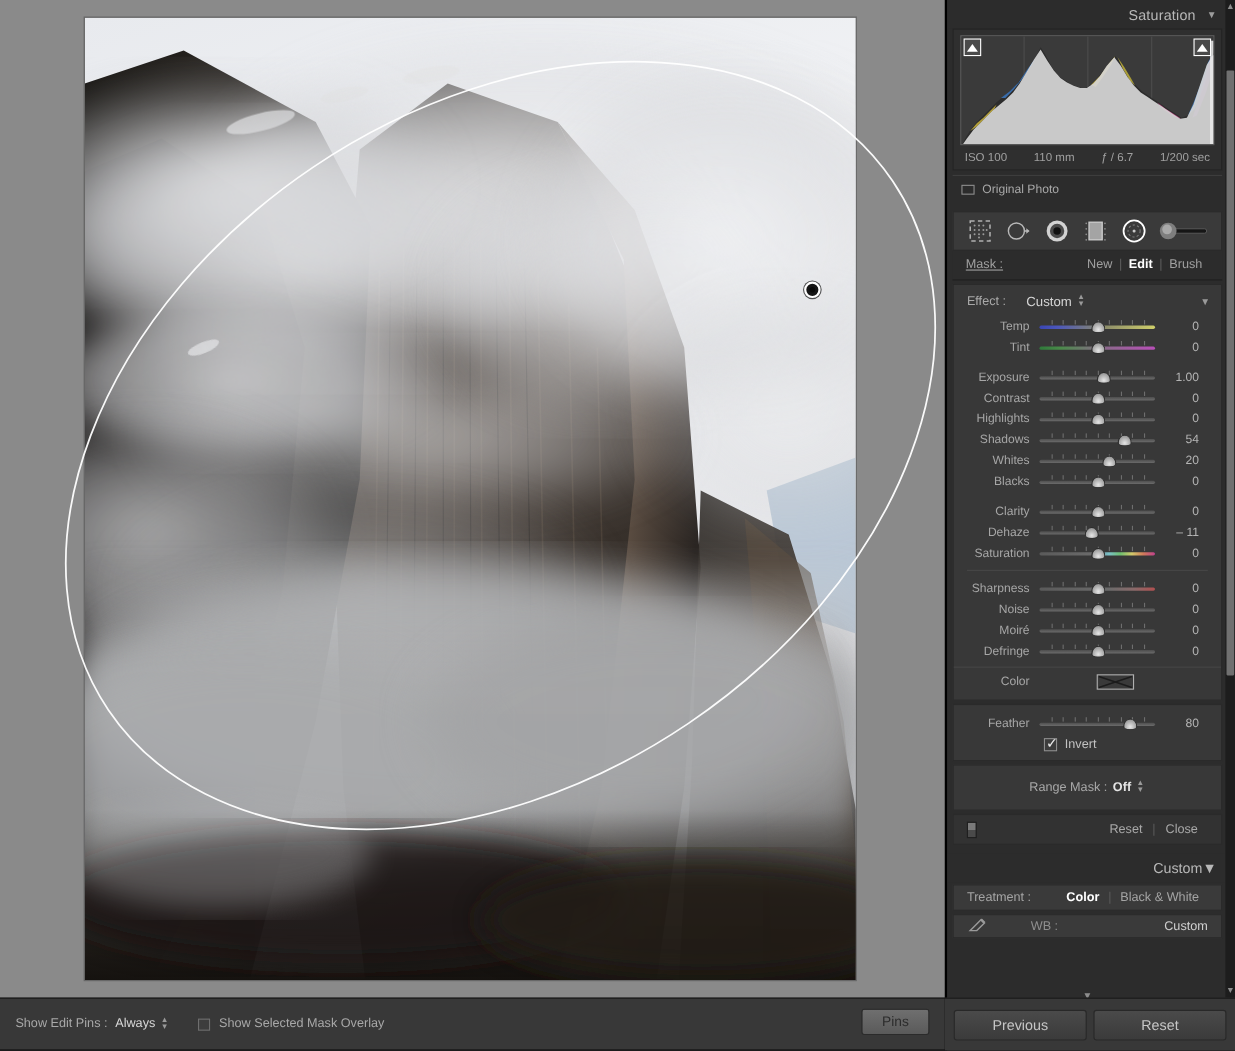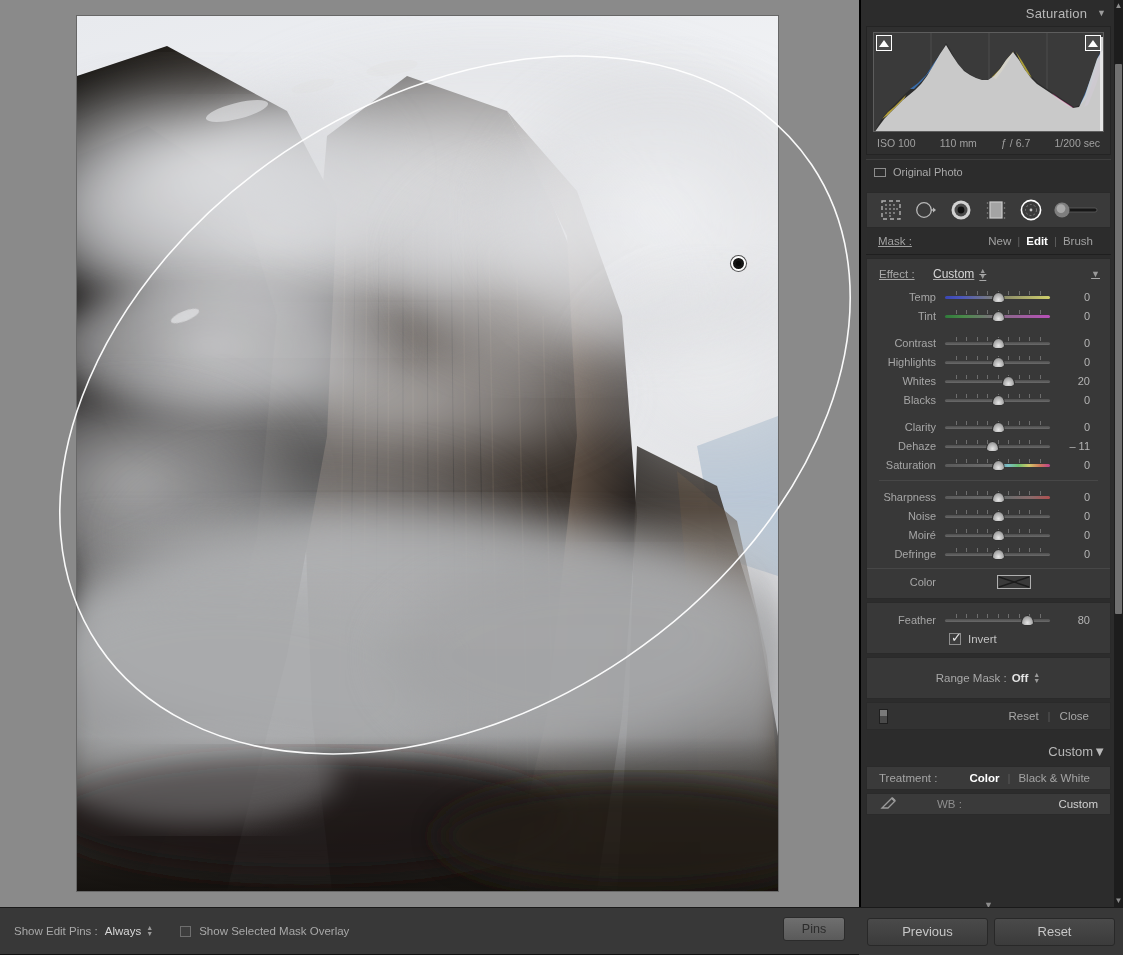--- a/index.html
+++ b/index.html
@@ -143,21 +143,21 @@
   }
   #mask-row .mask-label { flex: 1; text-decoration: underline; }
   #mask-row .mk { padding: 0 6px; color: #a0a0a0; }
   #mask-row .mk.active { color: #ffffff; font-weight: bold; }
   #mask-row .sep { color: #5e5e5e; }
 
   
   #effect-block { margin: 3px 5px 0 5px; background: #383838; border: 1px solid #2a2a2a; padding: 6px 0 4px 0; }
   #effect-row {
     display: flex; align-items: center; padding: 2px 10px 6px 12px;
-    font-size: 11.5px; color: #a8a8a8; text-decoration: underline;
+    font-size: 11.5px; color: #a8a8a8;
   }
   #effect-row .eff-label { width: 54px; }
   #effect-row .eff-value { color: #d6d6d6; font-size: 12px; }
   #effect-row .eff-tri { margin-left: auto; color: #9a9a9a; font-size: 9px; }
 
   .slider-row {
     display: flex; align-items: center; height: 19px; padding: 0 8px 0 10px;
     font-size: 11px; color: #a6a6a6;
   }
   .slider-row .s-name { width: 68px; text-align: right; padding-right: 9px; white-space: nowrap; }
@@ -627,20 +627,39 @@
                   <i style="left: 94.5px;"></i>
                 </span>
                 <span class="knob" style="left: 52.5px;"></span>
               </span>
               <span class="s-val">0</span>
             </div>
           </div>
         <div style="height:8px"></div>
         <div id="slider-list-b">
             <div class="slider-row">
+              <span class="s-name">Exposure</span>
+              <span class="s-track">
+                <span class="rail"></span>
+                <span class="ticks">
+                  <i style="left: 10.5px;"></i>
+                  <i style="left: 21px;"></i>
+                  <i style="left: 31.5px;"></i>
+                  <i style="left: 42px;"></i>
+                  <i style="left: 52.5px;"></i>
+                  <i style="left: 63px;"></i>
+                  <i style="left: 73.5px;"></i>
+                  <i style="left: 84px;"></i>
+                  <i style="left: 94.5px;"></i>
+                </span>
+                <span class="knob" style="left: 57.75px;"></span>
+              </span>
+              <span class="s-val">1.00</span>
+            </div>
+            <div class="slider-row">
               <span class="s-name">Contrast</span>
               <span class="s-track">
                 <span class="rail"></span>
                 <span class="ticks">
                   <i style="left: 10.5px;"></i>
                   <i style="left: 21px;"></i>
                   <i style="left: 31.5px;"></i>
                   <i style="left: 42px;"></i>
                   <i style="left: 52.5px;"></i>
                   <i style="left: 63px;"></i>
@@ -663,20 +682,39 @@
                   <i style="left: 42px;"></i>
                   <i style="left: 52.5px;"></i>
                   <i style="left: 63px;"></i>
                   <i style="left: 73.5px;"></i>
                   <i style="left: 84px;"></i>
                   <i style="left: 94.5px;"></i>
                 </span>
                 <span class="knob" style="left: 52.5px;"></span>
               </span>
               <span class="s-val">0</span>
+            </div>
+            <div class="slider-row">
+              <span class="s-name">Shadows</span>
+              <span class="s-track">
+                <span class="rail"></span>
+                <span class="ticks">
+                  <i style="left: 10.5px;"></i>
+                  <i style="left: 21px;"></i>
+                  <i style="left: 31.5px;"></i>
+                  <i style="left: 42px;"></i>
+                  <i style="left: 52.5px;"></i>
+                  <i style="left: 63px;"></i>
+                  <i style="left: 73.5px;"></i>
+                  <i style="left: 84px;"></i>
+                  <i style="left: 94.5px;"></i>
+                </span>
+                <span class="knob" style="left: 76.65px;"></span>
+              </span>
+              <span class="s-val">54</span>
             </div>
             <div class="slider-row">
               <span class="s-name">Whites</span>
               <span class="s-track">
                 <span class="rail"></span>
                 <span class="ticks">
                   <i style="left: 10.5px;"></i>
                   <i style="left: 21px;"></i>
                   <i style="left: 31.5px;"></i>
                   <i style="left: 42px;"></i>

